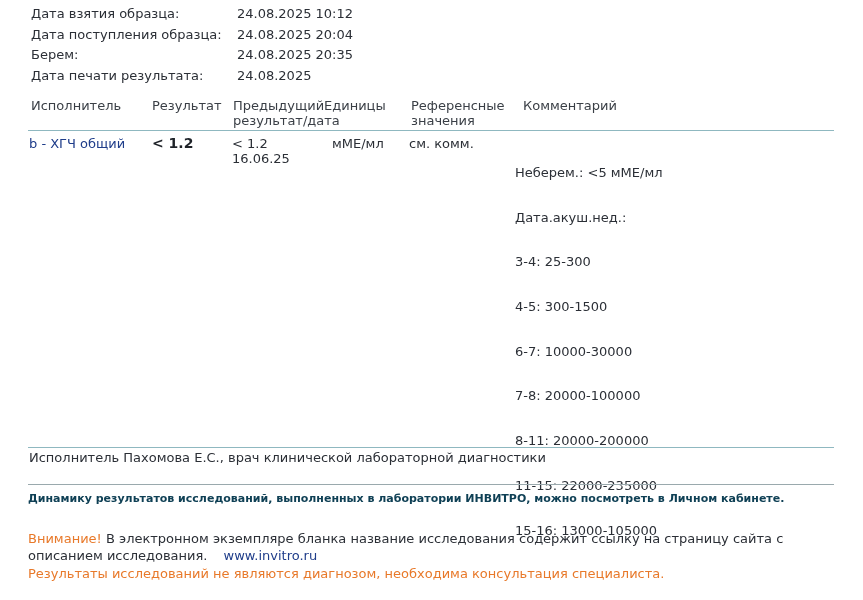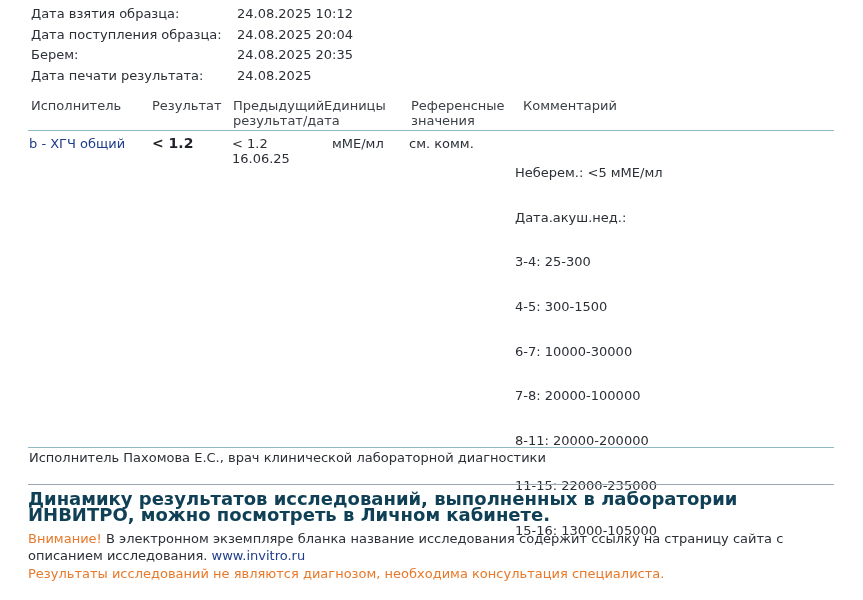--- a/index.html
+++ b/index.html
@@ -11,23 +11,23 @@
     .abs { position: absolute; white-space: nowrap; }
     .meta-label { left: 31px; }
     .meta-value { left: 237px; }
     .hdr { top: 98px; line-height: 15px; color: #3a3f46; }
     .rule { position: absolute; left: 28px; width: 806px; height: 1px; }
     .rule-teal { background: #8fb8c0; }
     .rule-gray { background: #9aa9ad; }
     .name-link { color: #1f3d8a; text-decoration: none; }
     .bold-res { font-weight: bold; color: #1e2228; font-size: 14px; }
     .comment { left: 515px; top: 136px; line-height: 14.9px; white-space: pre; }
-    .notice-bold { left: 28px; top: 491px; font-weight: bold; color: #0f4055; font-size: 18px; line-height: 16px; width: 820px; white-space: normal; }
+    .notice-bold { left: 28px; top: 491px; font-weight: bold; color: #0f4055; font-size: 11px; line-height: 16px; width: 820px; white-space: normal; }
     .warn { color: #e8792a; }
-    .link { color: #1f3d8a; text-decoration: none; }
+    .link { color: #1f3d8a; text-decoration: none; margin-left: 12px; }
   </style>
 </head>
 <body>
 
 <div>
   <div class="abs meta-label" style="top:6px">Дата взятия образца:</div>
   <div class="abs meta-value" style="top:6px">24.08.2025 10:12</div>
   <div class="abs meta-label" style="top:27px">Дата поступления образца:</div>
   <div class="abs meta-value" style="top:27px">24.08.2025 20:04</div>
   <div class="abs meta-label" style="top:47px">Берем:</div>

